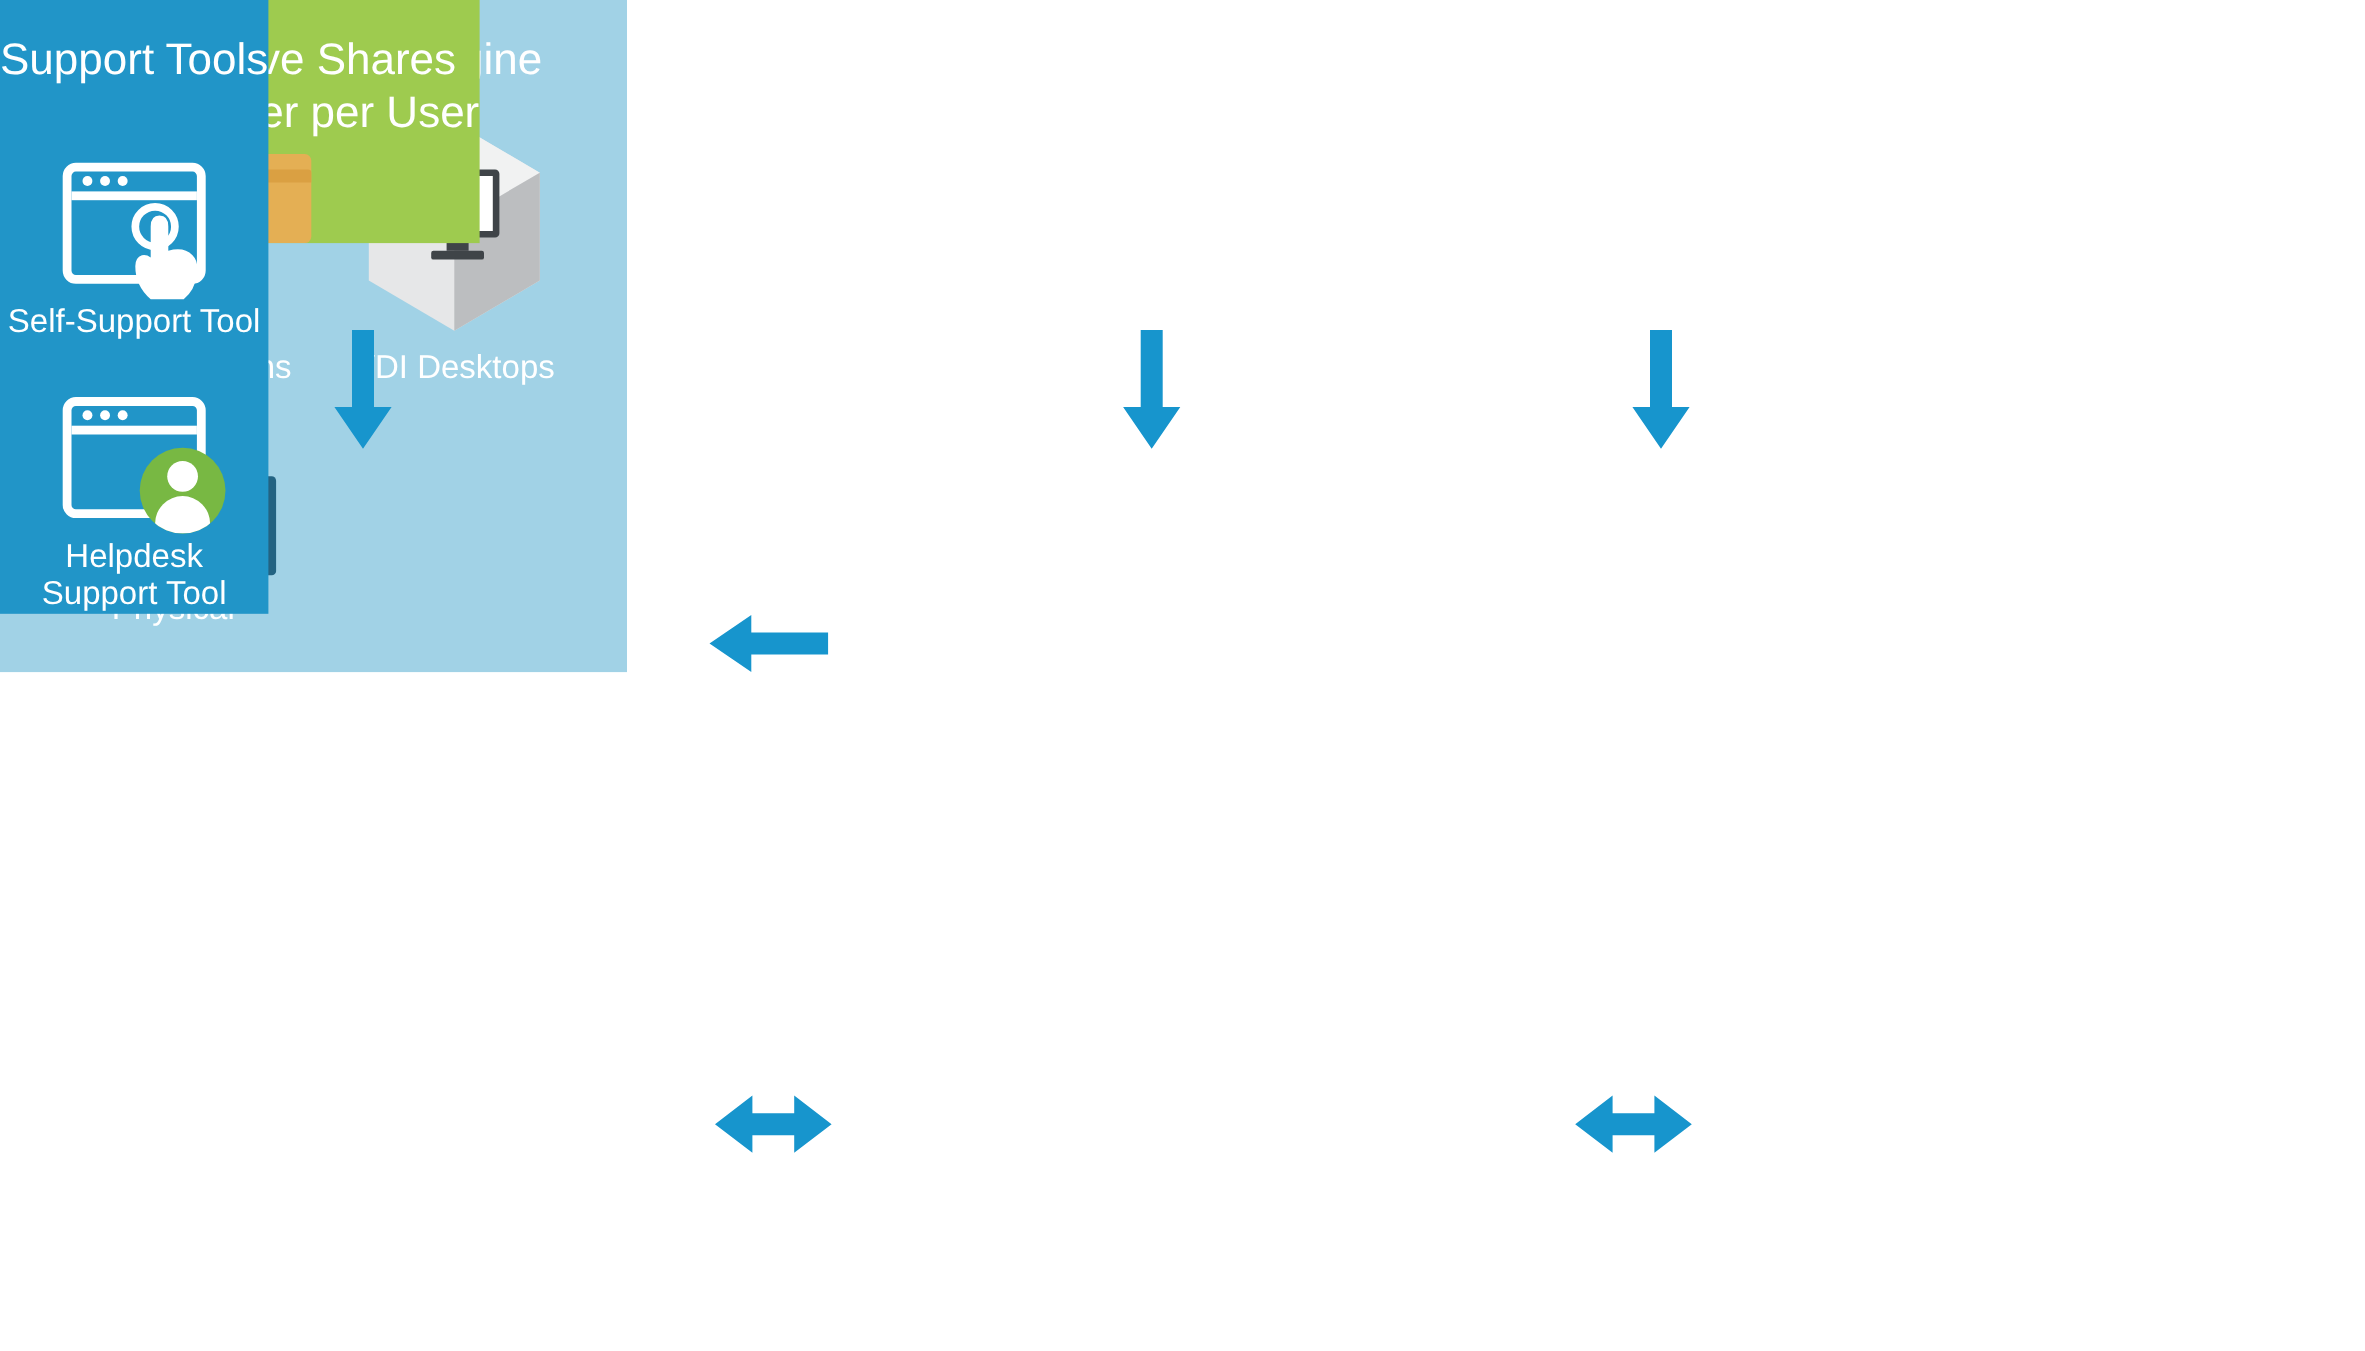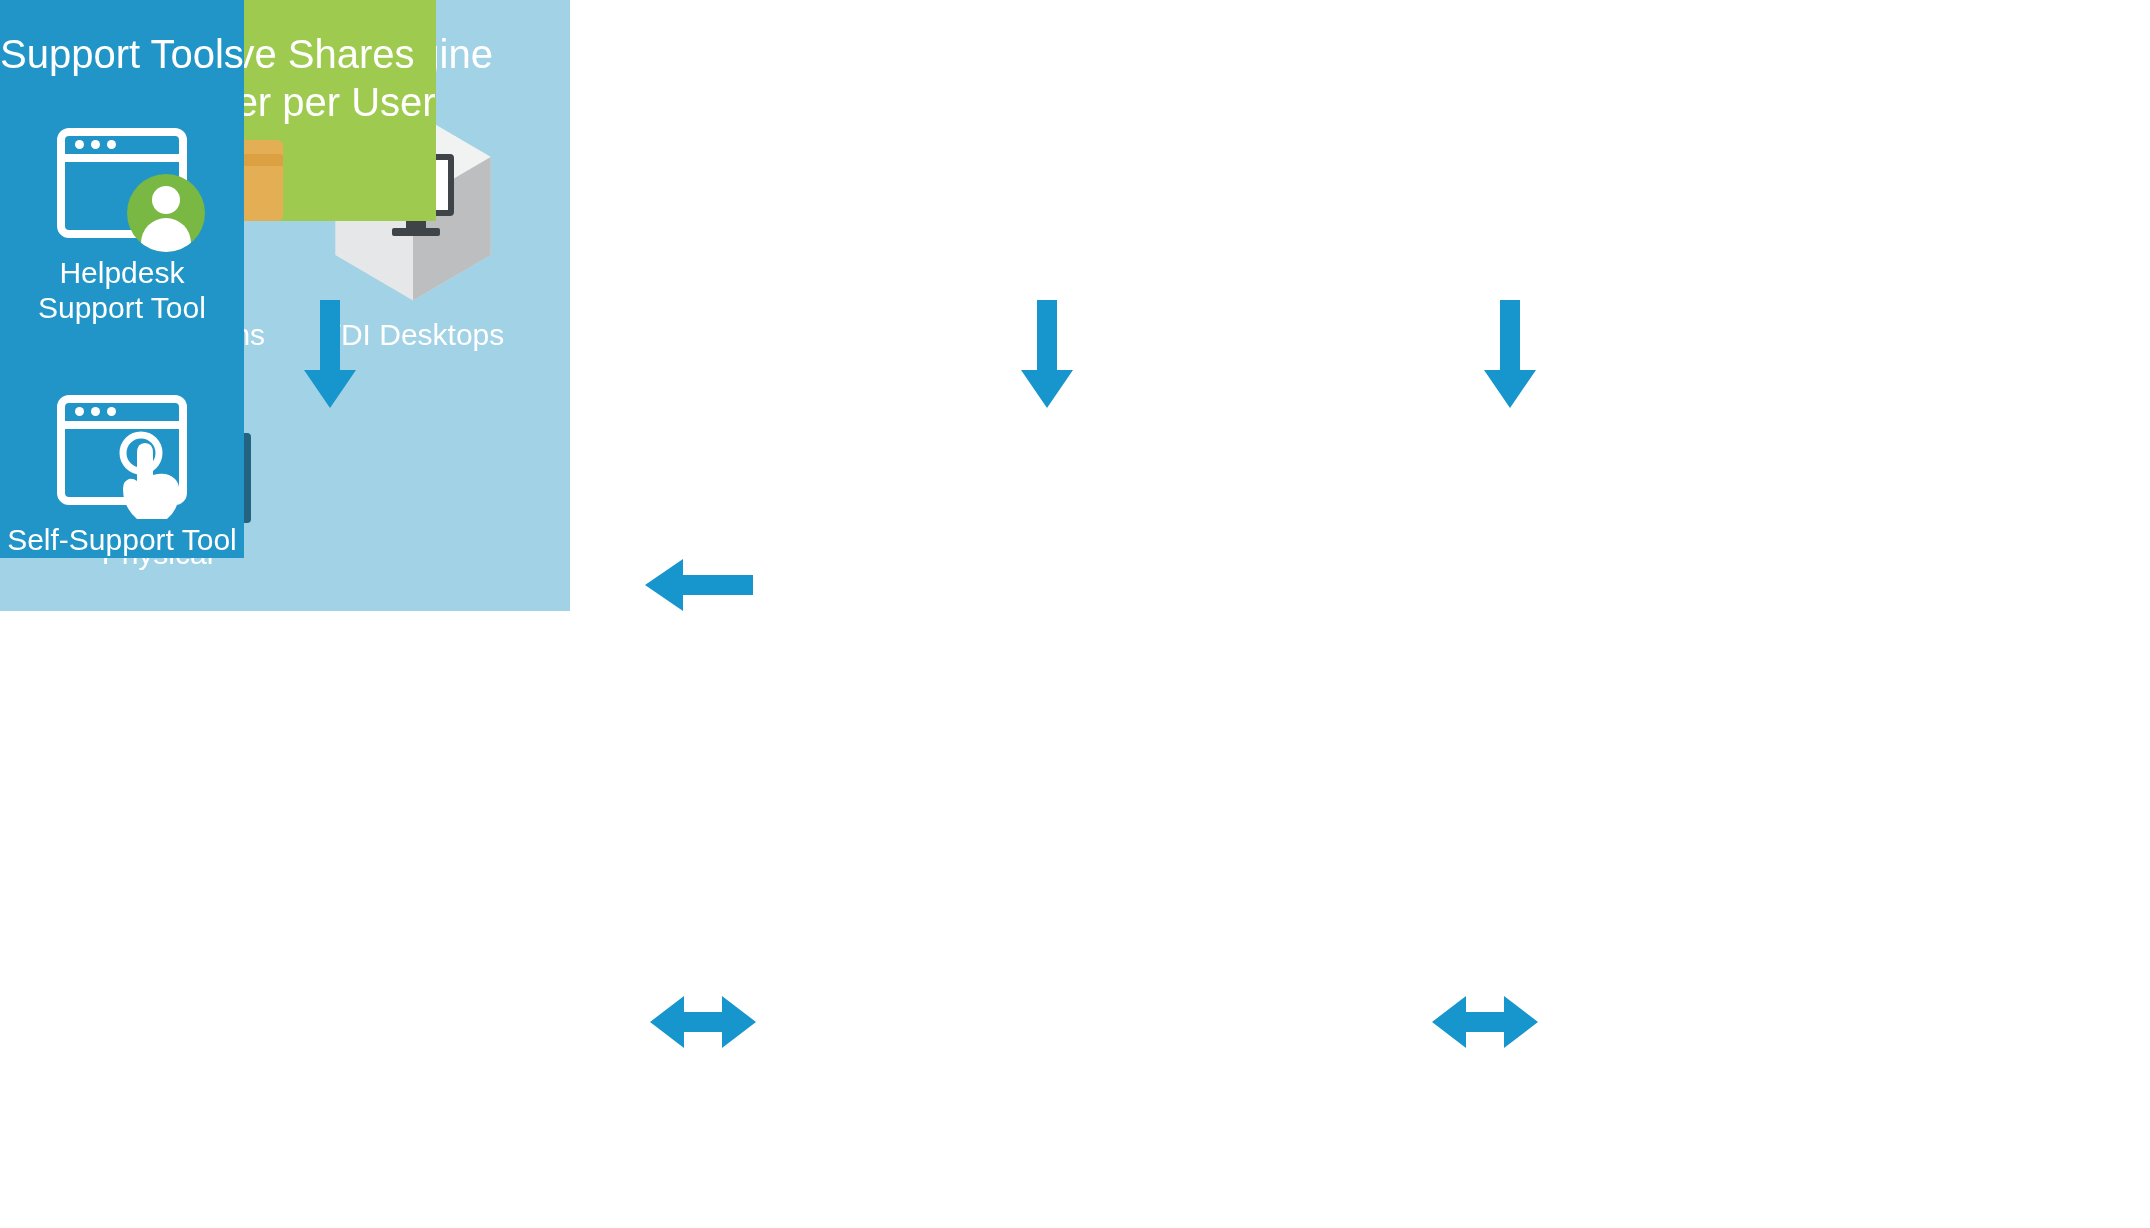--- a/index.html
+++ b/index.html
@@ -246,51 +246,51 @@
           <div class="tab"></div>
           <div class="body"></div>
           <div class="lip"></div>
         </div>
     </div>
   </div>
 
   <div id="box-tools" class="box">
     <div class="title" style="margin-top:30px">Support Tools</div>
 
-    <div style="margin-top:50px;display:flex;flex-direction:column;align-items:center;gap:18px">
-      <div class="win">
-        <div class="bar">
-            <div class="dots">
-              <span></span>
-              <span></span>
-              <span></span>
-            </div>
-          </div>
-        <div class="user-badge"></div>
-      </div>
-      <div class="sub" style="white-space:pre-line">Helpdesk
-Support Tool</div>
-    </div>
-
     <div style="margin-top:70px;display:flex;flex-direction:column;align-items:center;gap:18px">
       <div class="win">
         <div class="bar">
             <div class="dots">
               <span></span>
               <span></span>
               <span></span>
             </div>
           </div>
         <svg style="position:absolute;bottom:-30px;right:-20px" width="90" height="100" viewBox="0 0 90 100">
           <circle cx="32" cy="26" r="18" fill="none" stroke="#fff" stroke-width="7"></circle>
           <path d="M28 26 q0 -10 8 -10 q8 0 8 10 v22 q14 -4 22 4 q6 6 4 18 q-2 14 -12 22 h-30 q-14 -12 -14 -30 q0 -8 6 -10 q4 -1 8 2 z" fill="#fff"></path>
         </svg>
       </div>
       <div class="sub">Self-Support Tool</div>
     </div>
+
+    <div style="margin-top:50px;display:flex;flex-direction:column;align-items:center;gap:18px">
+      <div class="win">
+        <div class="bar">
+            <div class="dots">
+              <span></span>
+              <span></span>
+              <span></span>
+            </div>
+          </div>
+        <div class="user-badge"></div>
+      </div>
+      <div class="sub" style="white-space:pre-line">Helpdesk
+Support Tool</div>
+    </div>
   </div>
 
   <svg class="arrow" style="left:300px;top:300px" width="60" height="110" viewBox="0 0 60 110">
     <path d="M20 0 h20 v70 h16 L30 108 4 70 h16 z" fill="#1795cd"></path>
   </svg>
 
   <svg class="arrow" style="left:1017px;top:300px" width="60" height="110" viewBox="0 0 60 110">
     <path d="M20 0 h20 v70 h16 L30 108 4 70 h16 z" fill="#1795cd"></path>
   </svg>
 

